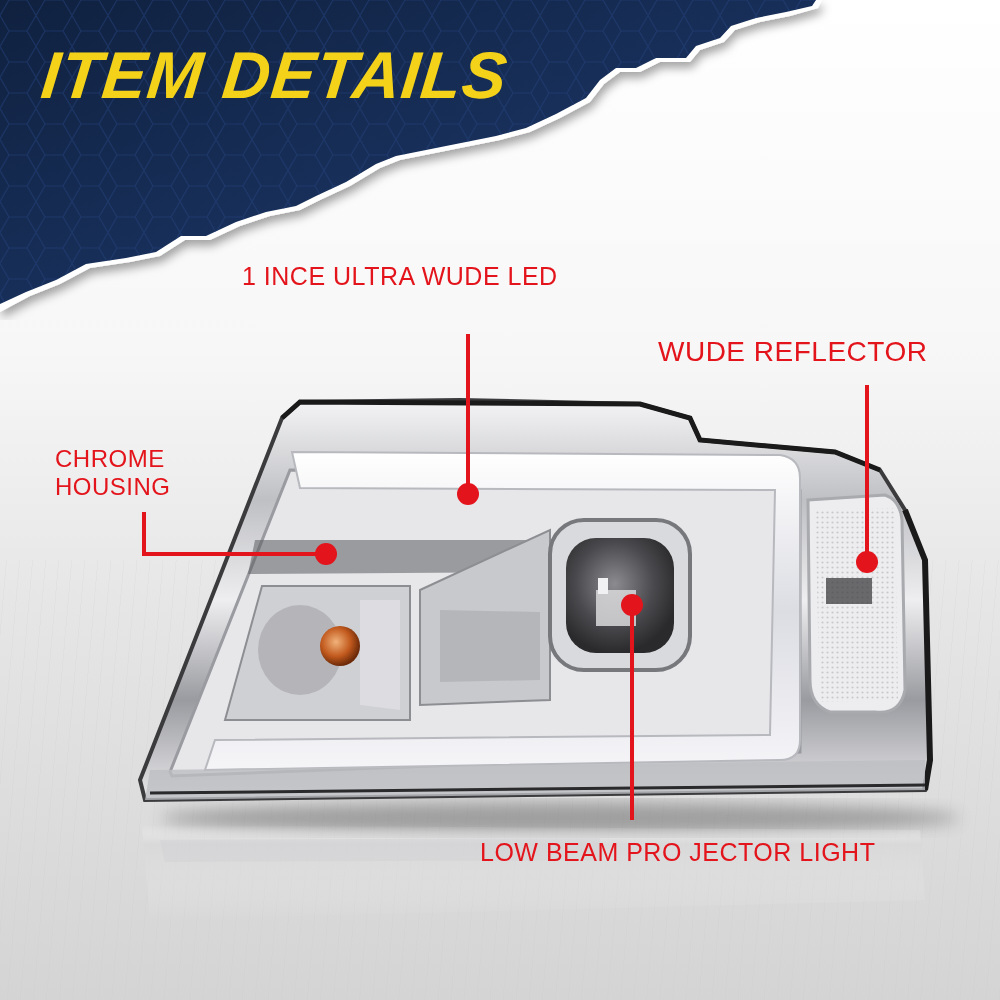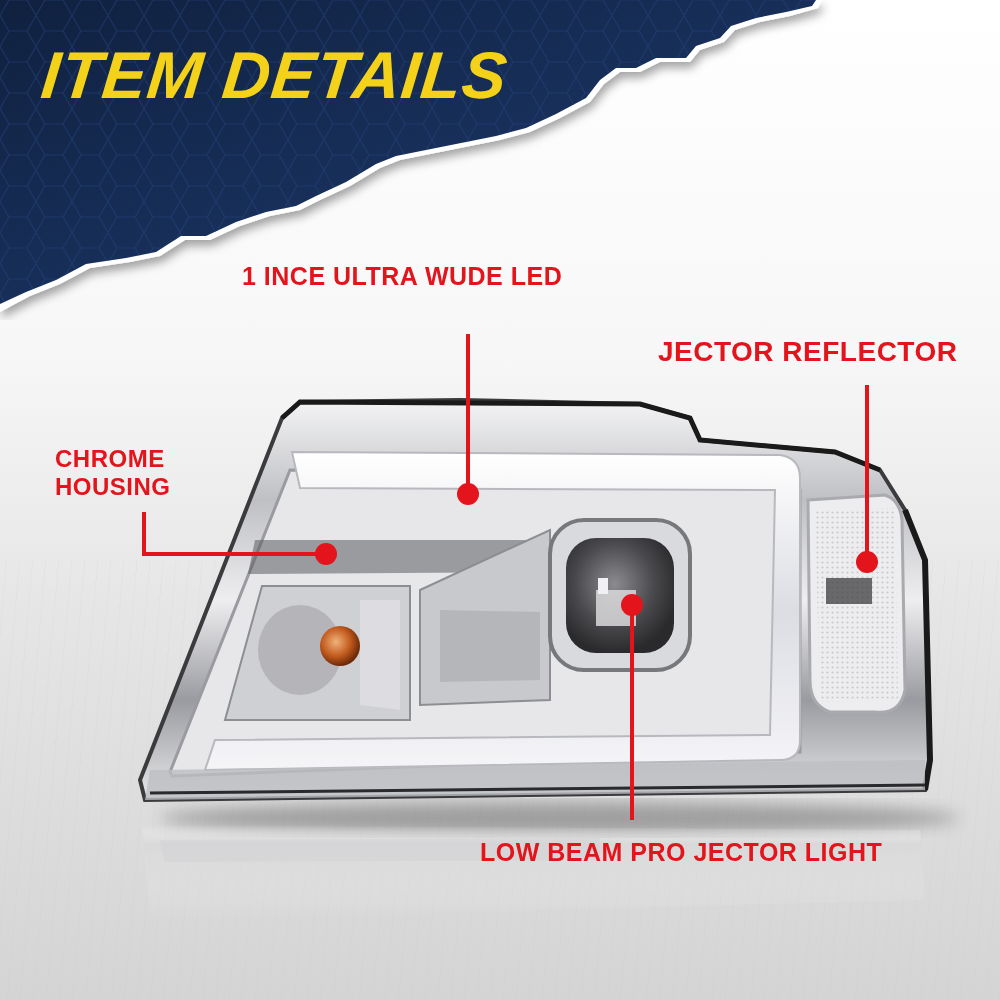--- a/index.html
+++ b/index.html
@@ -6,21 +6,21 @@
   body { width:1000px; height:1000px; overflow:hidden; position:relative;
          font-family:"Liberation Sans", sans-serif; background:#f2f2f2; }
   .stage { position:absolute; inset:0; overflow:hidden;
     background: linear-gradient(180deg, #ffffff 0%, #f7f7f7 35%, #e6e6e6 60%, #d4d4d4 100%); }
   .brushed { position:absolute; left:0; top:560px; width:1000px; height:440px;
     background: repeating-linear-gradient(95deg, rgba(255,255,255,0.0) 0 6px, rgba(200,200,200,0.25) 6px 7px, rgba(255,255,255,0.0) 7px 13px);
     opacity:.6; }
   .banner { position:absolute; left:0; top:0; width:1000px; height:320px; }
   .title { position:absolute; left:42px; top:42px; font-size:66px; font-weight:700; font-style:italic;
     letter-spacing:1px; color:#F5D21A; line-height:1; transform:skewX(-6deg); }
-  .label { position:absolute; color:#E3141B; font-weight:700; font-size:27px; line-height:1.15; letter-spacing:.5px; white-space:nowrap; }
+  .label { position:absolute; color:#E3141B; font-weight:400; font-size:27px; line-height:1.15; letter-spacing:.5px; white-space:nowrap; }
   .label div { display:block; }
   .svgwrap { position:absolute; inset:0; }
 </style>
 </head>
 <body>
 
 <div class="stage">
   <div class="brushed"></div>
 
   <svg class="banner" viewBox="0 0 1000 320" width="1000" height="320">
@@ -132,21 +132,21 @@
   <div style="position:absolute;left:457px;top:483px;width:22px;height:22px;border-radius:50%;background:#E3141B;"></div>
   <div style="position:absolute;left:856px;top:551px;width:22px;height:22px;border-radius:50%;background:#E3141B;"></div>
   <div style="position:absolute;left:315px;top:543px;width:22px;height:22px;border-radius:50%;background:#E3141B;"></div>
   <div style="position:absolute;left:621px;top:594px;width:22px;height:22px;border-radius:50%;background:#E3141B;"></div>
 
   <div class="label" style="left:242px;top:262px;font-size:25px;">
     <div>1 INCE ULTRA WUDE LED</div>
   </div>
 
   <div class="label" style="left:658px;top:336px;font-size:28px;">
-    <div>JECTOR REFLECTOR</div>
+    <div>WUDE REFLECTOR</div>
   </div>
 
   <div class="label" style="left:480px;top:838px;font-size:25px;">
     <div>LOW BEAM PRO JECTOR LIGHT</div>
   </div>
 
   <div class="label" style="left:55px;top:445px;font-size:24px;">
     <div>CHROME</div>
     <div>HOUSING</div>
   </div>

